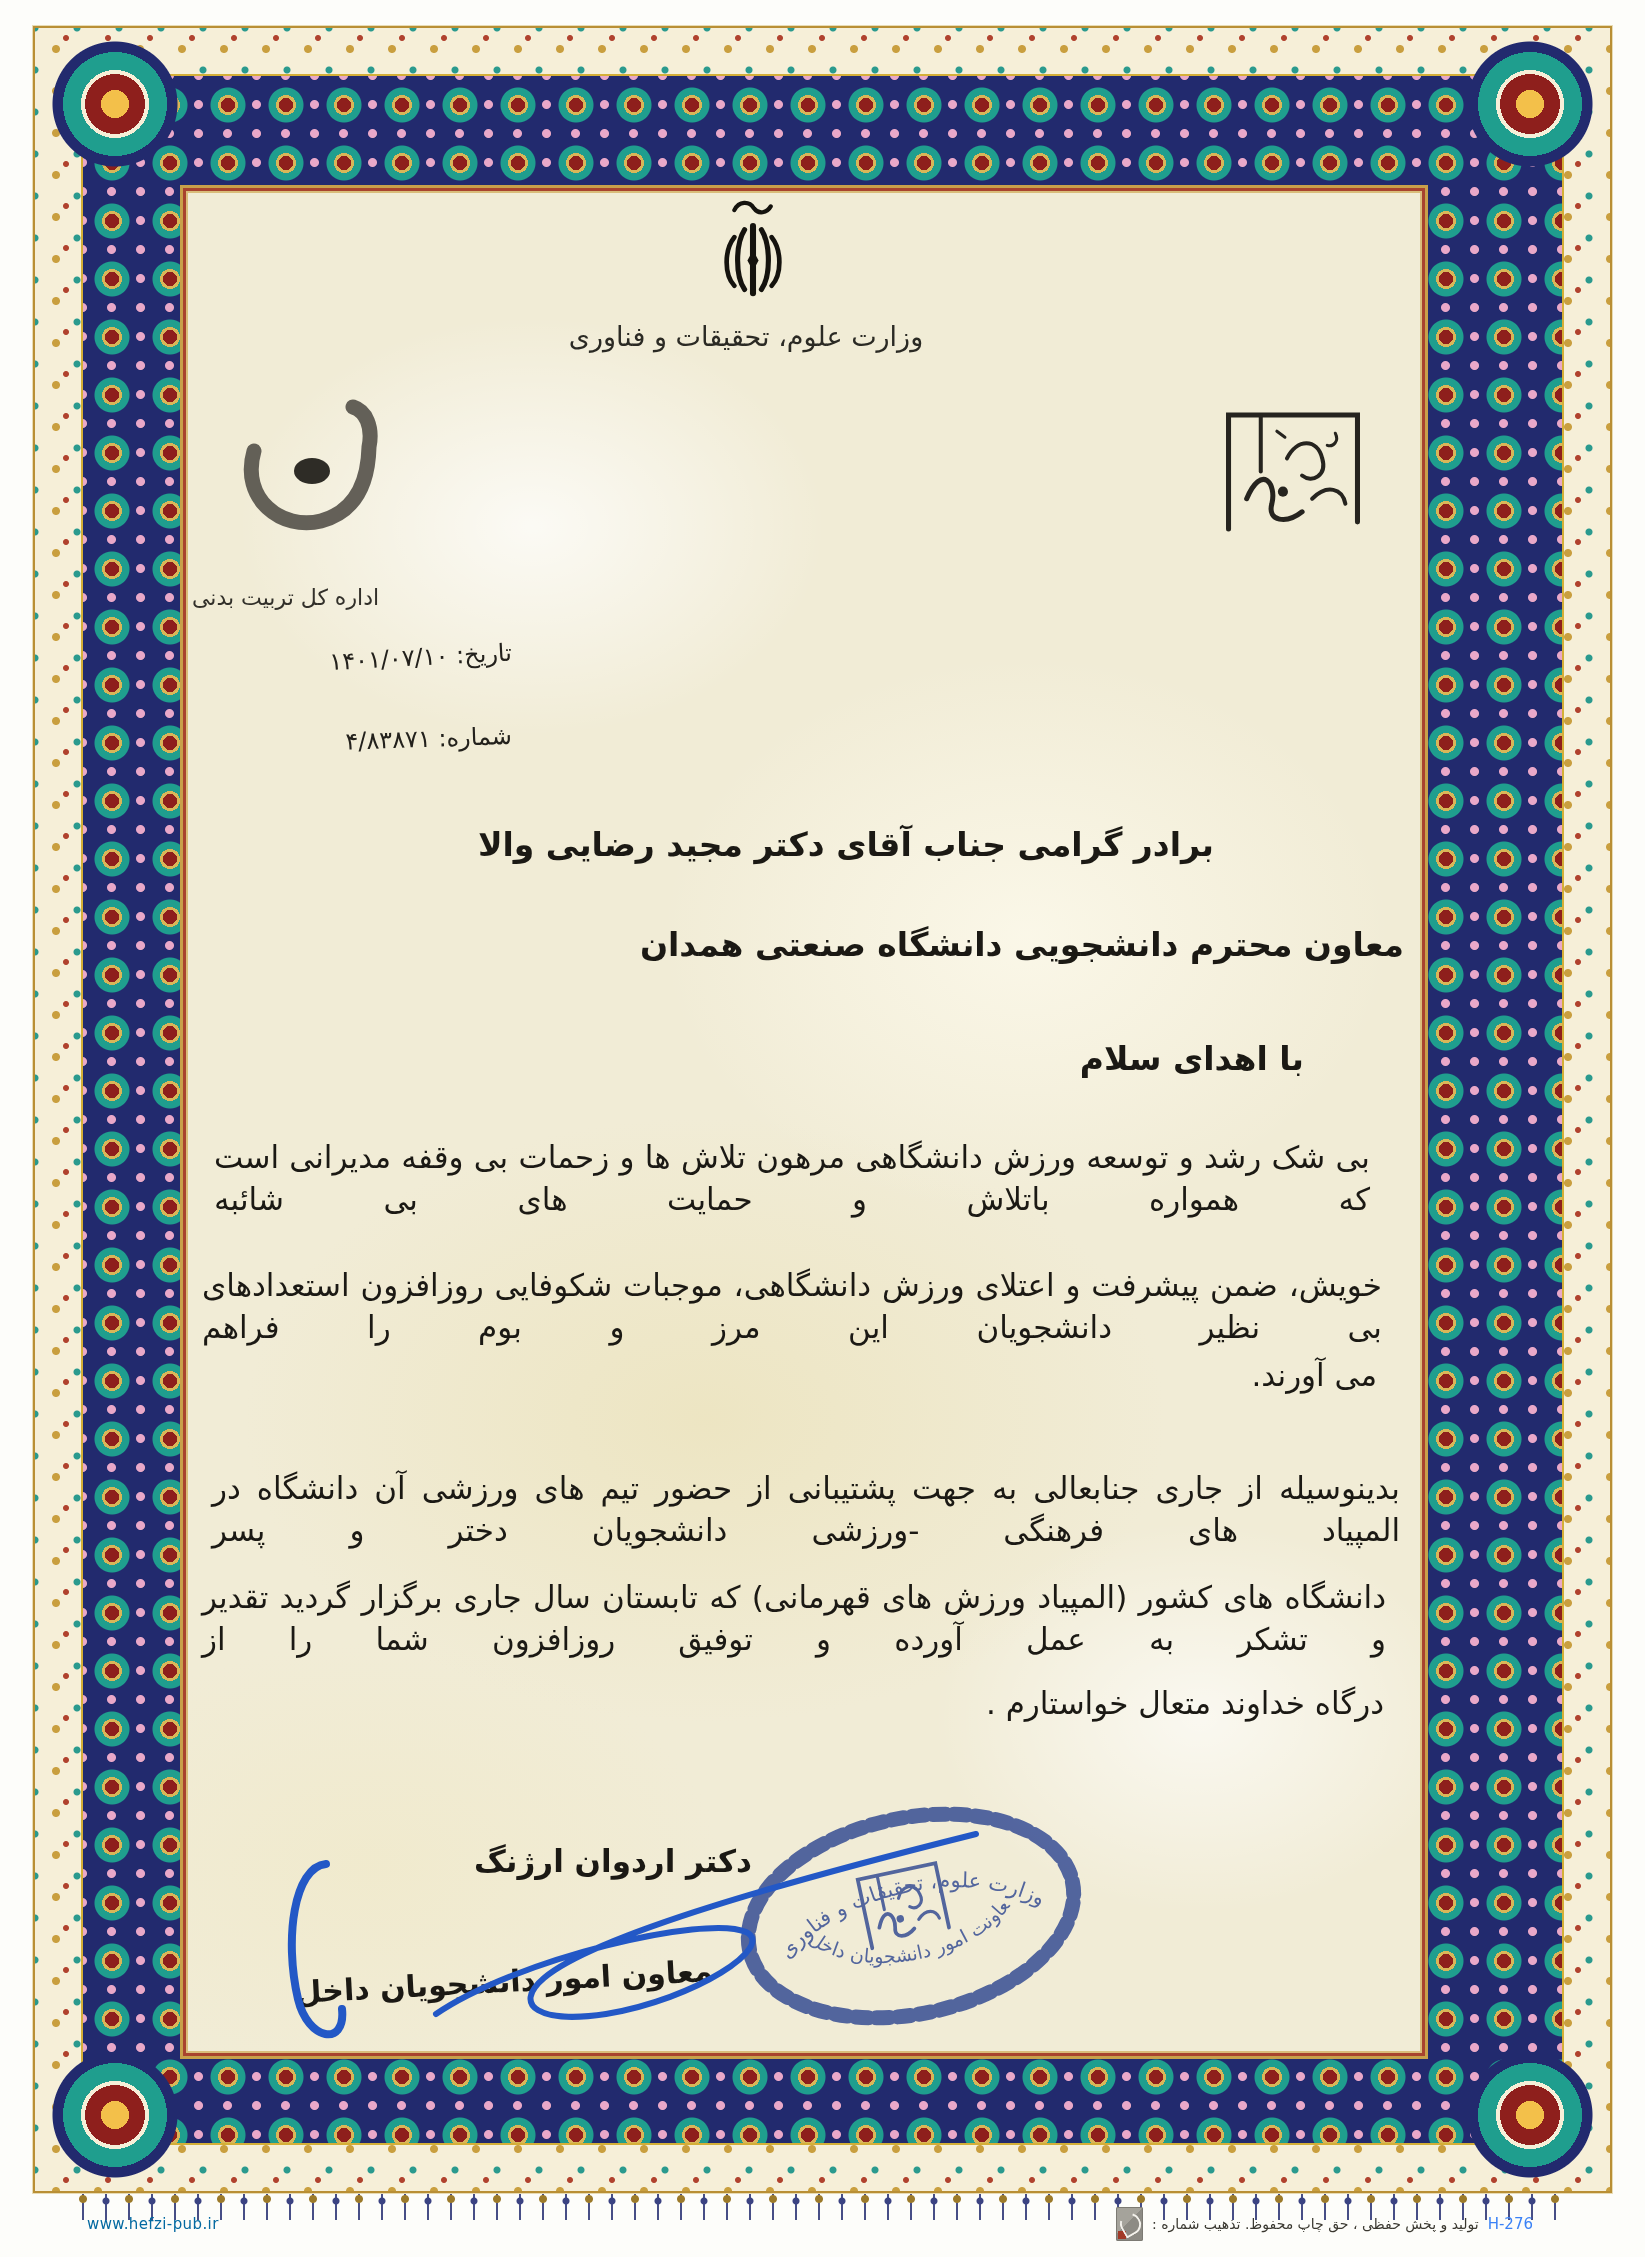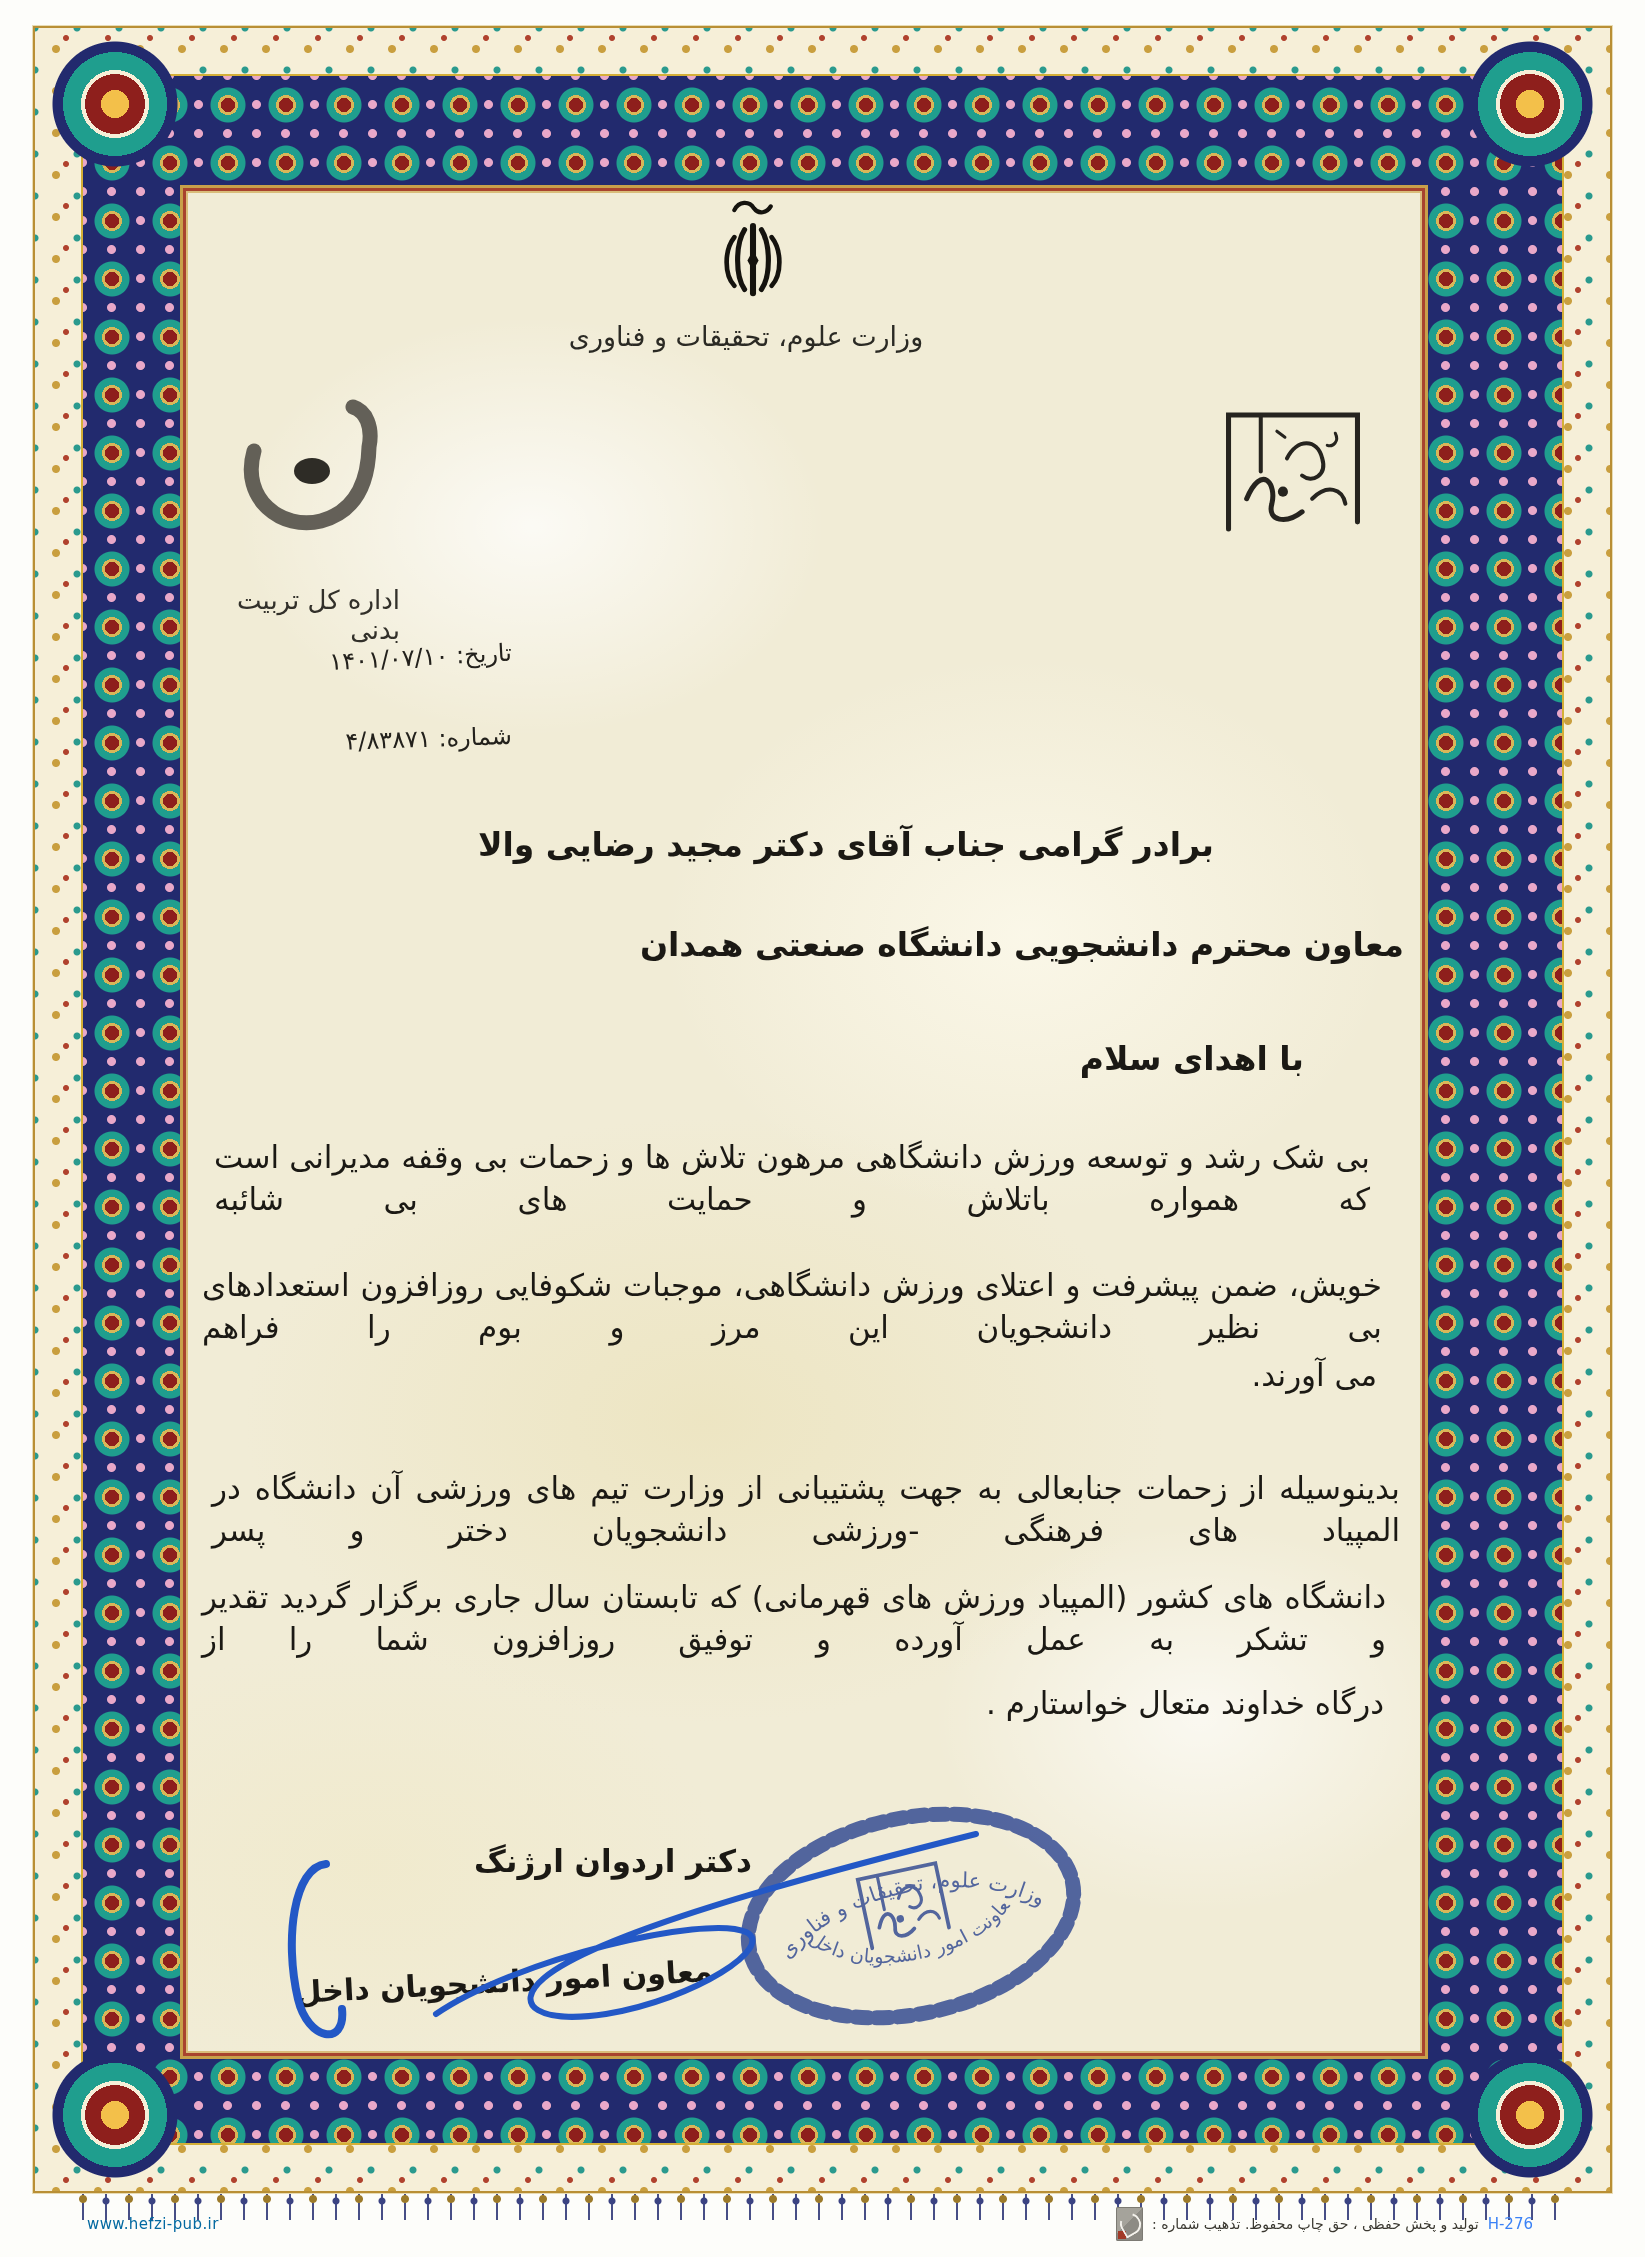--- a/index.html
+++ b/index.html
@@ -67,21 +67,21 @@
   .line{position:absolute;white-space:nowrap;line-height:1.35;margin-top:34px;}
   .just{white-space:normal;text-align:justify;text-align-last:justify;}
   .cal{font-weight:normal;font-size:31px;}
   .addr{font-weight:bold;font-size:33px;}
   .ministry{
     position:absolute;left:360px;top:130px;width:400px;
     text-align:center;font-size:27px;color:#2b2a24;
   }
   .caption{
     position:absolute;left:6px;top:394px;width:208px;
-    text-align:right;font-size:26px;color:#32302a;
+    text-align:left;font-size:22px;color:#32302a;
   }
   .meta{position:absolute;font-size:24px;color:#23211c;white-space:nowrap;text-align:right;}
   .date{left:118px;top:453px;width:208px;transform:rotate(-3deg);}
   .num{left:148px;top:534px;width:178px;transform:rotate(-2deg);}
   .signame{position:absolute;right:670px;top:1652px;font-weight:bold;font-size:31px;white-space:nowrap;}
   .sigtitle{position:absolute;left:108px;top:1773px;width:420px;text-align:center;
     font-weight:bold;font-size:30px;white-space:nowrap;transform:rotate(-3deg);z-index:3;}
   .stamp{position:absolute;left:535px;top:1605px;width:380px;height:240px;
     transform:rotate(-12deg);opacity:.88;z-index:2;mix-blend-mode:multiply;}
   .flourish{position:absolute;left:90px;top:1628px;width:760px;height:300px;z-index:4;}
@@ -148,21 +148,21 @@
   </svg>
 
   <div class="fa line addr" style="right:208px;top:598px">برادر گرامی جناب آقای دکتر مجید رضایی والا</div>
   <div class="fa line addr" style="right:18px;top:698px">معاون محترم دانشجویی دانشگاه صنعتی همدان</div>
   <div class="fa line addr" style="right:118px;top:812px">با اهدای سلام</div>
 
   <div class="fa line cal just" style="left:28px;right:52px;top:912px">بی شک رشد و توسعه ورزش دانشگاهی مرهون تلاش ها و زحمات بی وقفه مدیرانی است که همواره باتلاش و حمایت های بی شائبه</div>
   <div class="fa line cal just" style="left:16px;right:40px;top:1040px">خویش، ضمن پیشرفت و اعتلای ورزش دانشگاهی، موجبات شکوفایی روزافزون استعدادهای بی نظیر دانشجویان این مرز و بوم را فراهم</div>
   <div class="fa line cal" style="right:45px;top:1130px">می آورند.</div>
 
-  <div class="fa line cal just" style="left:26px;right:22px;top:1243px">بدینوسیله از زحمات جنابعالی به جهت پشتیبانی از وزارت تیم های ورزشی آن دانشگاه در المپیاد های فرهنگی -ورزشی دانشجویان دختر و پسر</div>
+  <div class="fa line cal just" style="left:26px;right:22px;top:1243px">بدینوسیله از جاری جنابعالی به جهت پشتیبانی از حضور تیم های ورزشی آن دانشگاه در المپیاد های فرهنگی -ورزشی دانشجویان دختر و پسر</div>
   <div class="fa line cal just" style="left:16px;right:36px;top:1352px">دانشگاه های کشور (المپیاد ورزش های قهرمانی) که تابستان سال جاری برگزار گردید تقدیر و تشکر به عمل آورده و توفیق روزافزون شما را از</div>
   <div class="fa line cal" style="right:38px;top:1458px">درگاه خداوند متعال خواستارم .</div>
 
   <div class="fa signame">دکتر اردوان ارژنگ</div>
   <div class="fa sigtitle">معاون امور دانشجویان داخل</div>
 
   <svg class="stamp" viewBox="0 0 380 240">
     <defs>
       <path id="arcTop" d="M45,158 A152,88 0 0 1 335,158"></path>
       <path id="arcBot" d="M88,128 A118,72 0 0 0 292,128"></path>

